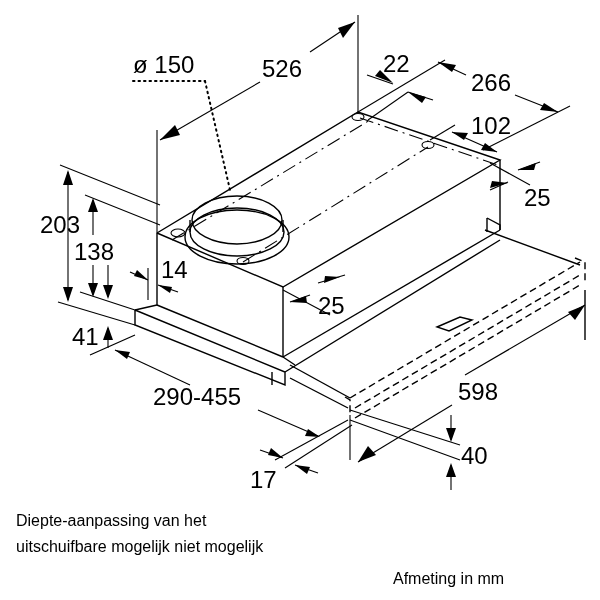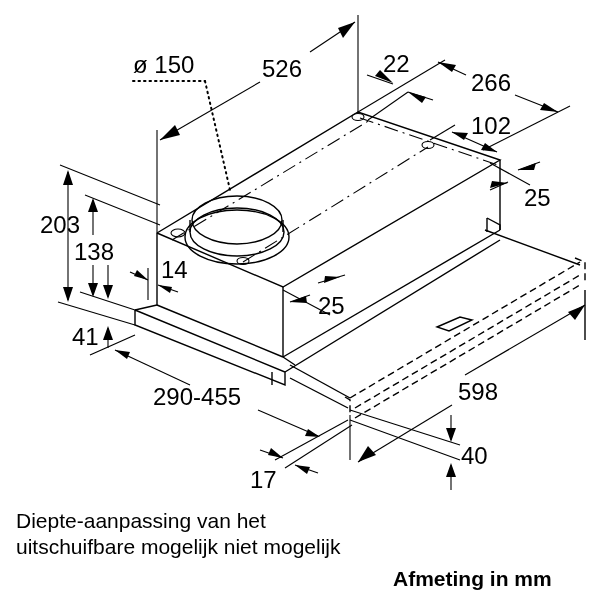--- a/index.html
+++ b/index.html
@@ -1,22 +1,22 @@
 <!DOCTYPE html>
 <html><head>
   <meta charset="utf-8">
   <style>
     html, body { margin: 0; padding: 0; background: #ffffff; }
     body { width: 600px; height: 600px; position: relative; overflow: hidden; font-family: "Liberation Sans", sans-serif; }
     #diagram { position: absolute; left: 0; top: 0; width: 600px; height: 600px; }
     .dim { font-family: "Liberation Sans", sans-serif; font-size: 24px; fill: #000; }
-    .caption { position: absolute; font-family: "Liberation Sans", sans-serif; font-size: 21px; color: #000; line-height: 26px; white-space: nowrap; }
+    .caption { position: absolute; font-family: "Liberation Sans", sans-serif; font-size: 16px; color: #000; line-height: 26px; white-space: nowrap; }
     #caption-line1 { left: 16px; top: 508px; }
     #caption-line2 { left: 16px; top: 534px; }
-    #caption-unit { left: 393px; top: 566px; font-weight: bold; }
+    #caption-unit { left: 393px; top: 566px; }
     .ln { stroke: #000; stroke-width: 1.4; fill: none; }
     .thin { stroke: #000; stroke-width: 1.1; fill: none; }
     .dash { stroke: #000; stroke-width: 1.4; fill: none; stroke-dasharray: 7 4; }
     .dashdot { stroke: #000; stroke-width: 1.1; fill: none; stroke-dasharray: 14 5 2 5; }
     .dot { stroke: #000; stroke-width: 2; fill: none; stroke-dasharray: 1.5 4; stroke-linecap: round; }
     .arr { fill: #000; stroke: none; }
   </style>
 </head>
 <body>
 

